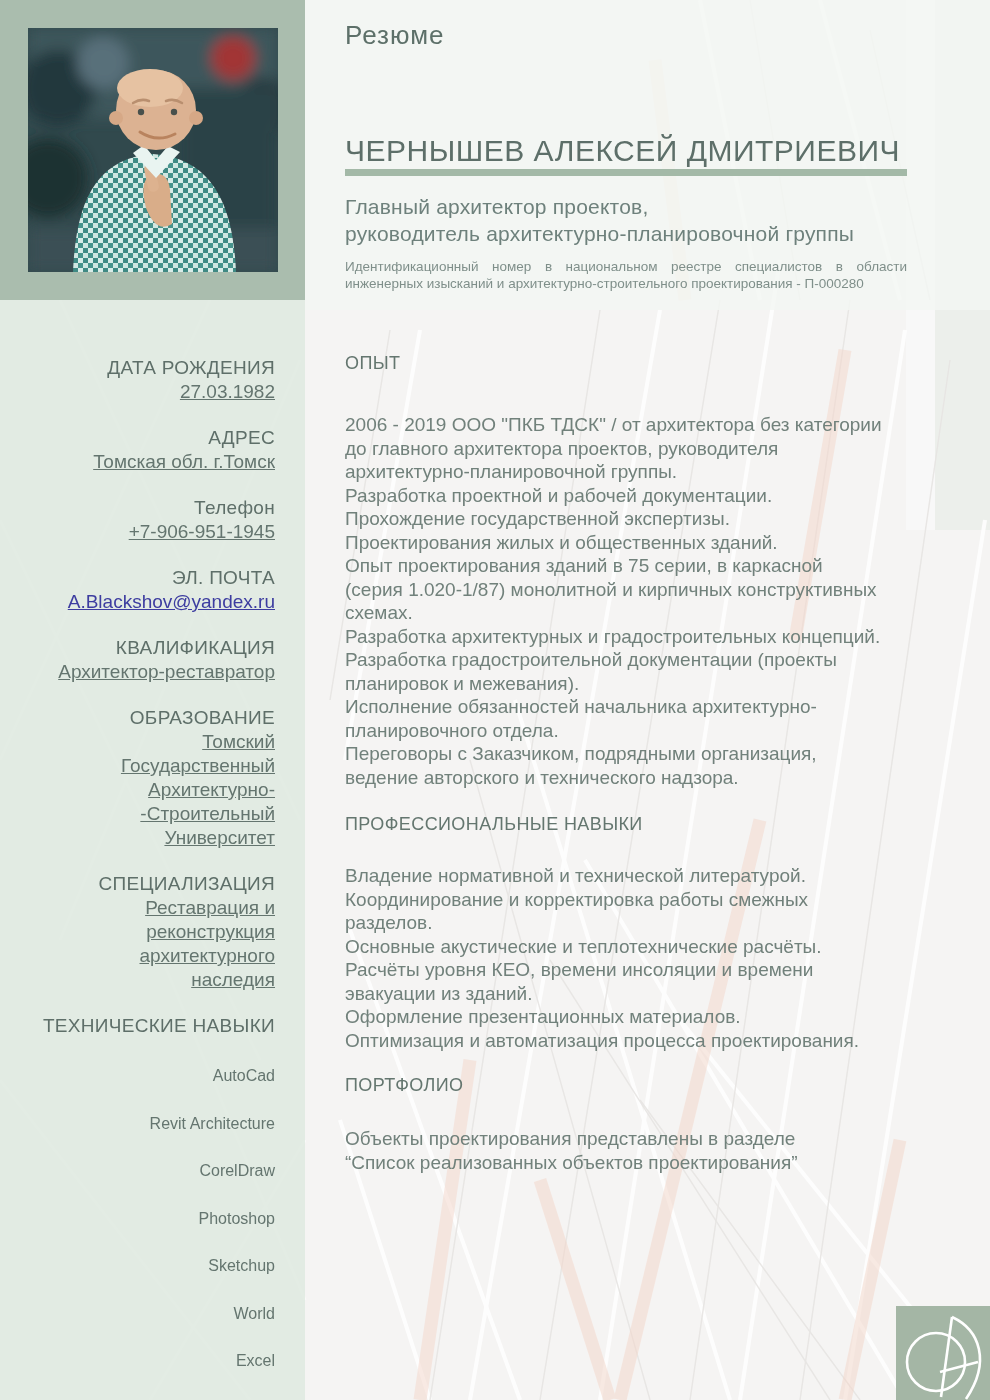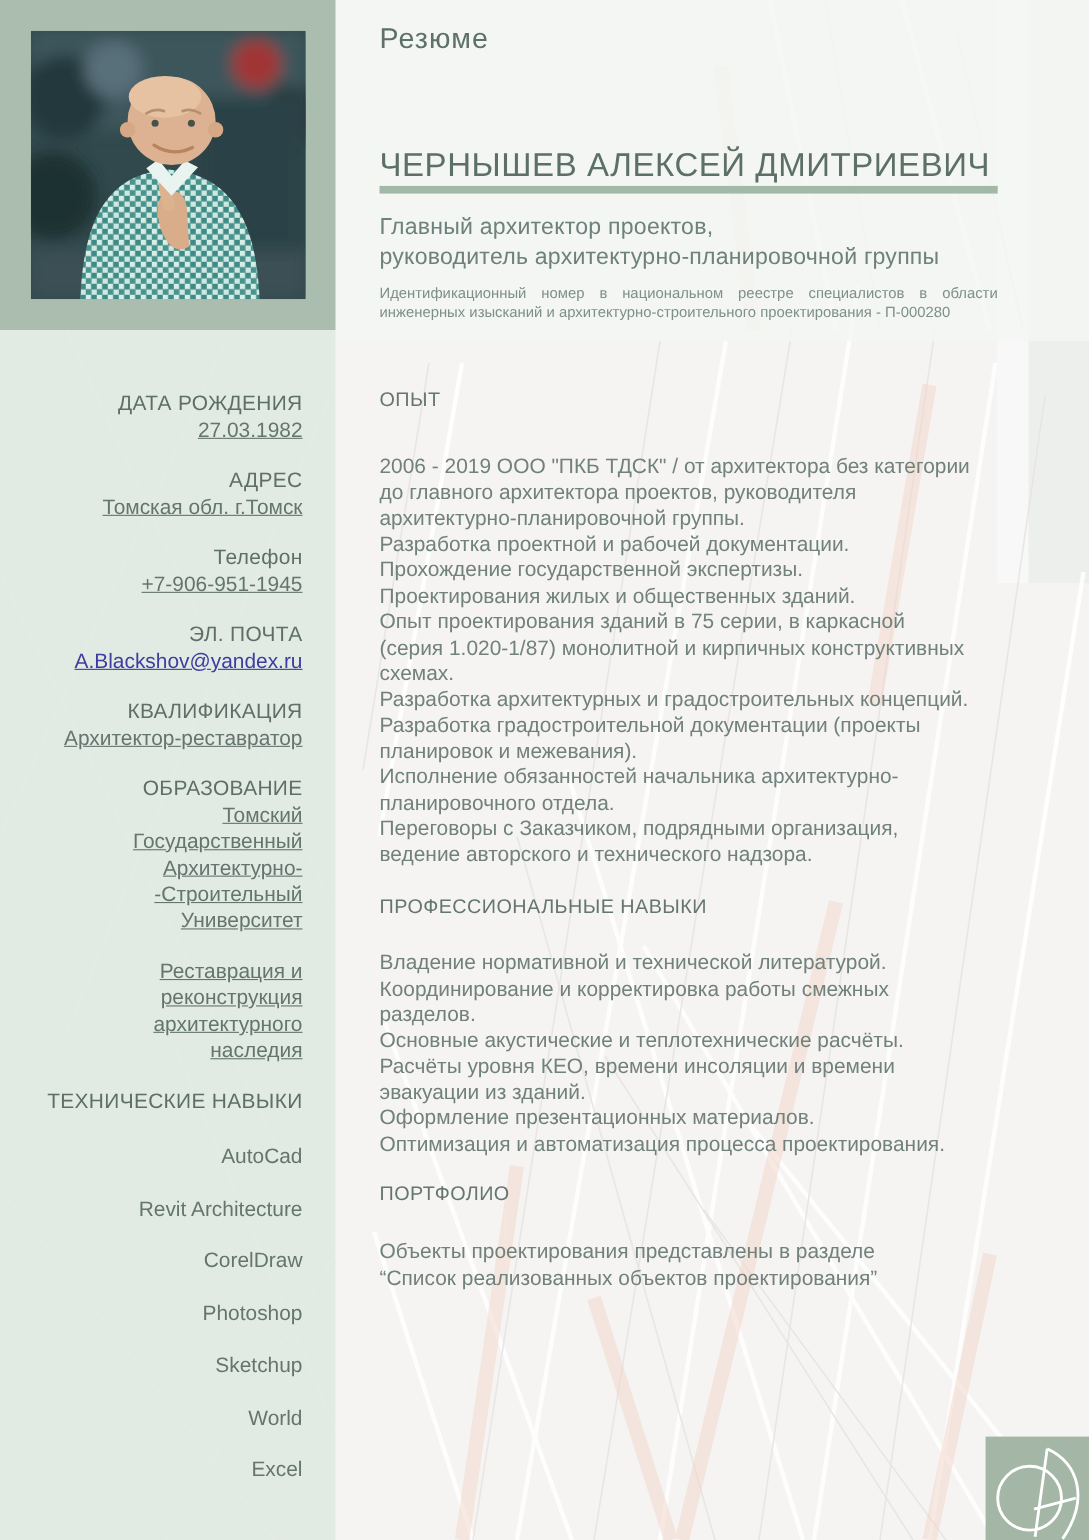--- a/index.html
+++ b/index.html
@@ -27,21 +27,21 @@
 
   
   .sidebar{position:absolute;left:0;top:300px;width:305px;height:1232px;
     background:rgba(223,233,224,0.88);z-index:1;box-sizing:border-box;}
   .sidebar-inner{padding:56px 30px 0 10px;text-align:right;color:#64756f;}
   .group{margin-bottom:22px;}
   .group .label{font-size:19px;line-height:24px;letter-spacing:.3px;color:#5e6f69;}
   .group .lines{font-size:19px;line-height:24px;white-space:pre-line;text-decoration:underline;}
   .email{display:inline-block;font-size:19px;line-height:24px;color:#3d3da0;text-decoration:underline;}
   .skills-label{font-size:19px;line-height:24px;letter-spacing:.3px;color:#5e6f69;}
-  .skills{margin-top:14px;font-size:19px;line-height:47.5px;white-space:pre-line;}
+  .skills{margin-top:14px;font-size:16px;line-height:47.5px;white-space:pre-line;}
 
   
   .main{position:absolute;left:345px;top:0;width:618px;z-index:1;}
   .sec-heading{margin:0;font-size:18px;line-height:22px;font-weight:400;letter-spacing:.4px;color:#64766f;}
   .sec-body{margin:0;font-size:19px;line-height:23.5px;color:#71817b;white-space:pre-line;}
   .sec-opyt .sec-heading{margin-top:352px;}
   .sec-opyt .sec-body{margin-top:39px;}
   .sec-prof .sec-heading{margin-top:24px;}
   .sec-prof .sec-body{margin-top:29px;}
   .sec-port .sec-heading{margin-top:22px;}
@@ -184,20 +184,21 @@
       </div>
       <div class="group">
         <div class="label">ОБРАЗОВАНИЕ</div>
         <div class="lines">Томский
 Государственный
 Архитектурно-
 -Строительный
 Университет</div>
       </div>
       <div class="group">
+        <div class="label">СПЕЦИАЛИЗАЦИЯ</div>
         <div class="lines">Реставрация и
 реконструкция
 архитектурного
 наследия</div>
       </div>
       <div class="skills-label">ТЕХНИЧЕСКИЕ НАВЫКИ</div>
       <div class="skills">AutoCad
 Revit Architecture
 CorelDraw
 Photoshop

